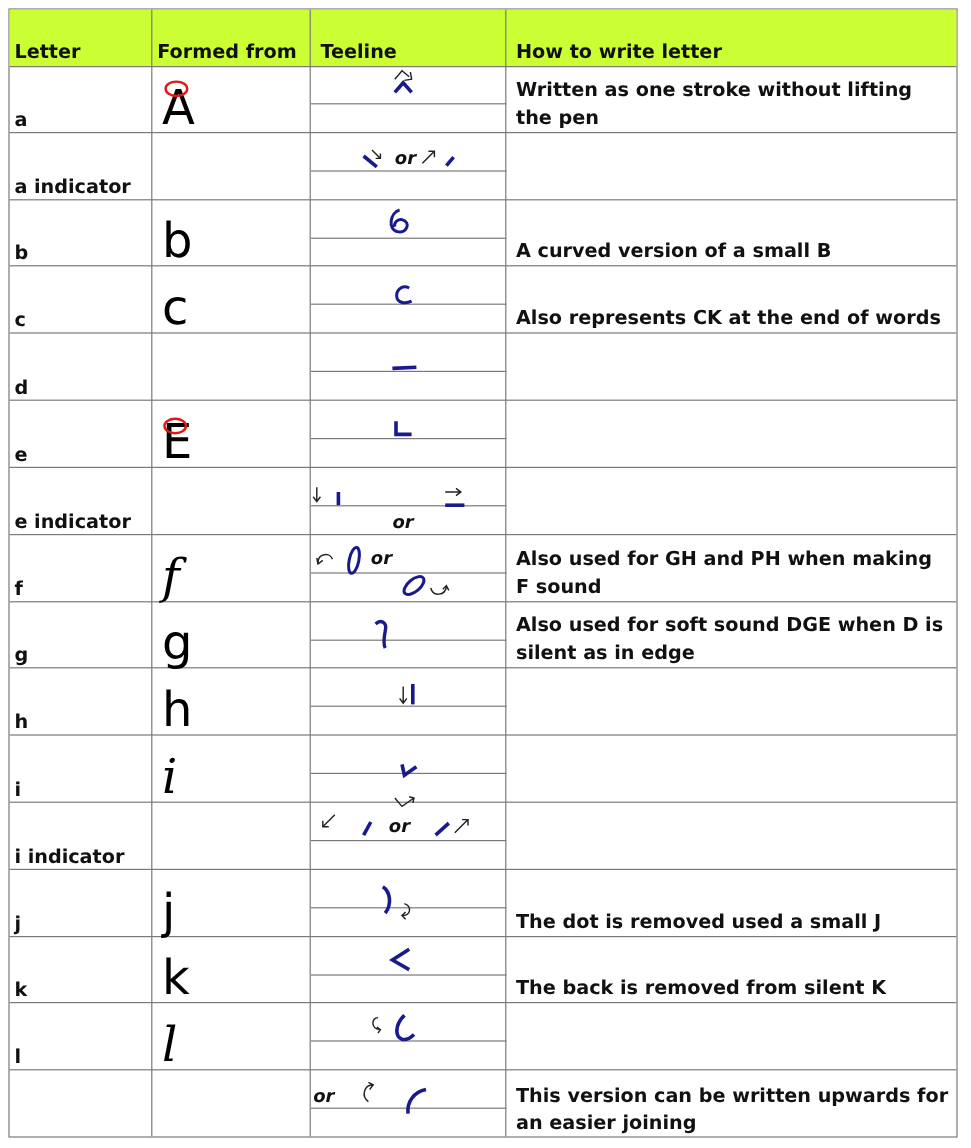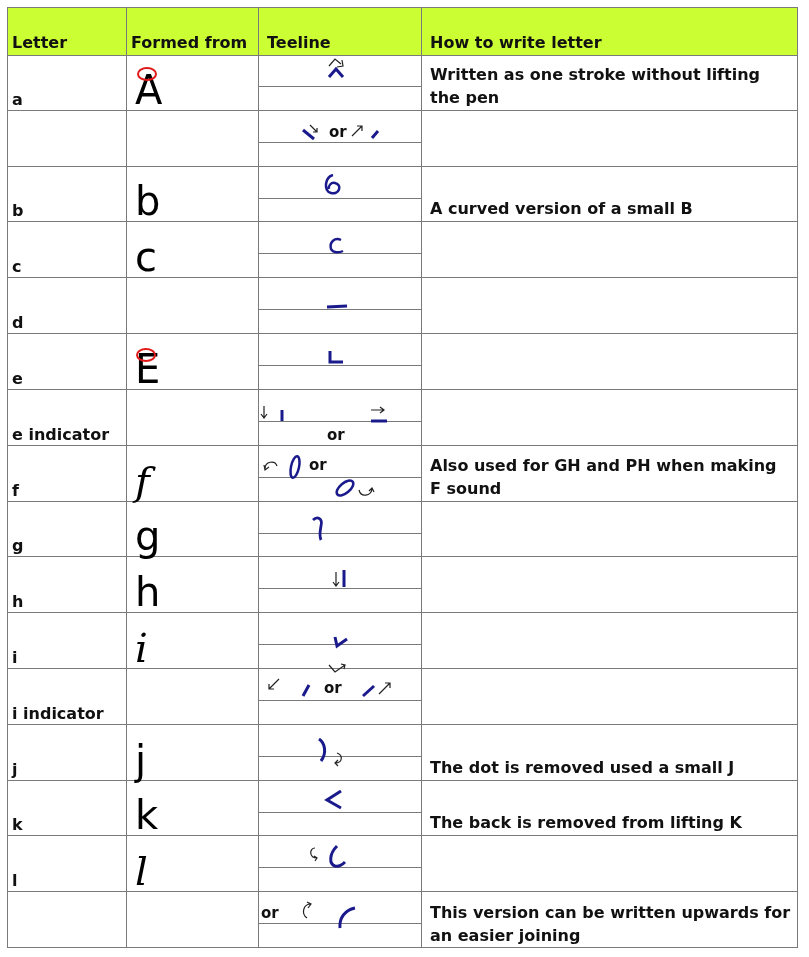--- a/index.html
+++ b/index.html
@@ -13,21 +13,21 @@
            font-weight: bold; font-size: 16px; line-height: 20px; padding-left: 4px;
            display: flex; align-items: flex-end; padding-bottom: 2px; }
   .vline { position: absolute; top: 0; bottom: 0; width: 1px; background: #7a7a7a; }
   .row { position: absolute; left: 0; width: 100%; box-sizing: border-box;
          border-bottom: 1px solid #7a7a7a; }
   .row:last-child { border-bottom: none; }
   .cell { position: absolute; top: 0; bottom: 0; box-sizing: border-box; }
   .c-letter { left: 0; width: 119px; font-weight: bold; font-size: 16px;
               display: flex; align-items: flex-end; padding-left: 4px; padding-bottom: 1px; }
   .c-formed { left: 119px; width: 132px; }
-  .c-tee { left: 251px; width: 163px; }
+  .c-tee { left: 251px; width: 163px; font-style: italic; }
   .c-how { left: 414px; width: 375px; font-weight: bold; font-size: 16px; line-height: 23px;
            display: flex; align-items: flex-end; padding-left: 8px; padding-bottom: 1px; padding-right: 6px; }
   .tee-line { position: absolute; left: 0; right: 0; top: 31px; height: 1px; background: #7a7a7a; }
   .formed-glyph { position: absolute; left: 8px; bottom: 0px; font-size: 40px; line-height: 40px;
                   font-family: "DejaVu Sans", sans-serif; color: #000; }
   .formed-glyph.script { font-family: "DejaVu Serif", serif; font-style: italic; }
   .formed-circle { position: absolute; width: 20px; height: 14px; border: 2px solid #e01818;
                    border-radius: 50%; box-sizing: border-box; }
   svg.tee { position: absolute; left: 0; top: 0; width: 163px; height: 55px; overflow: visible; }
   .or { font-family: "DejaVu Sans", sans-serif; font-weight: bold; font-size: 15px; fill: #111; }
@@ -57,20 +57,23 @@
       <svg class="tee" viewBox="0 0 163 55">
             <path d="M70 22 L77 14 L84 22" stroke="#1a1a8c" stroke-width="3" fill="none"></path>
      <path d="M70 11 L76 4 L82 9 M78 12 L84 11 L83 5" stroke="#222" stroke-width="1.2" fill="none"></path>
           </svg>
     </div>
     <div class="cell c-how">
           <span>Written as one stroke without lifting the pen</span>
         </div>
       </div>
       <div class="row" style="top: 55.8125px; height: 55.8125px;">
+    <div class="cell c-letter">
+          <span>a indicator</span>
+        </div>
     <div class="cell c-formed">
       <span class="formed-glyph"></span>
 
     </div>
     <div class="cell c-tee">
       <div class="tee-line"></div>
       <svg class="tee" viewBox="0 0 163 55">
             <path d="M44 19 L55 28" stroke="#1a1a8c" stroke-width="3"></path>
      <path d="M51 14 L58 21 M54 21 L58 21 L58 17" stroke="#222" stroke-width="1.2" fill="none"></path>
      <text x="70" y="26" class="or">or</text>
@@ -107,20 +110,23 @@
     <div class="cell c-formed">
       <span class="formed-glyph">c</span>
 
     </div>
     <div class="cell c-tee">
       <div class="tee-line"></div>
       <svg class="tee" viewBox="0 0 163 55">
             <path d="M82 18 C76 15 70 20 72 27 C74 31 80 31 84 29" stroke="#1a1a8c" stroke-width="2.5" fill="none"></path>
           </svg>
     </div>
+    <div class="cell c-how">
+          <span>Also represents CK at the end of words</span>
+        </div>
       </div>
       <div class="row" style="top: 223.25px; height: 55.8125px;">
     <div class="cell c-letter">
           <span>d</span>
         </div>
     <div class="cell c-formed">
       <span class="formed-glyph"></span>
 
     </div>
     <div class="cell c-tee">
@@ -199,20 +205,23 @@
     <div class="cell c-formed">
       <span class="formed-glyph">g</span>
 
     </div>
     <div class="cell c-tee">
       <div class="tee-line"></div>
       <svg class="tee" viewBox="0 0 163 55">
             <path d="M54 18 C58 14 64 16 62 24 C61 30 60 34 62 38" stroke="#1a1a8c" stroke-width="2.8" fill="none"></path>
           </svg>
     </div>
+    <div class="cell c-how">
+          <span>Also used for soft sound DGE when D is silent as in edge</span>
+        </div>
       </div>
       <div class="row" style="top: 502.312px; height: 55.8125px;">
     <div class="cell c-letter">
           <span>h</span>
         </div>
     <div class="cell c-formed">
       <span class="formed-glyph">h</span>
 
     </div>
     <div class="cell c-tee">
@@ -294,21 +303,21 @@
       <span class="formed-glyph">k</span>
 
     </div>
     <div class="cell c-tee">
       <div class="tee-line"></div>
       <svg class="tee" viewBox="0 0 163 55">
             <path d="M82 10 L68 19 L82 27" stroke="#1a1a8c" stroke-width="3" fill="none"></path>
           </svg>
     </div>
     <div class="cell c-how">
-          <span>The back is removed from lifting K</span>
+          <span>The back is removed from silent K</span>
         </div>
       </div>
       <div class="row" style="top: 781.375px; height: 55.8125px;">
     <div class="cell c-letter">
           <span>l</span>
         </div>
     <div class="cell c-formed">
       <span class="formed-glyph script">l</span>
 
     </div>

